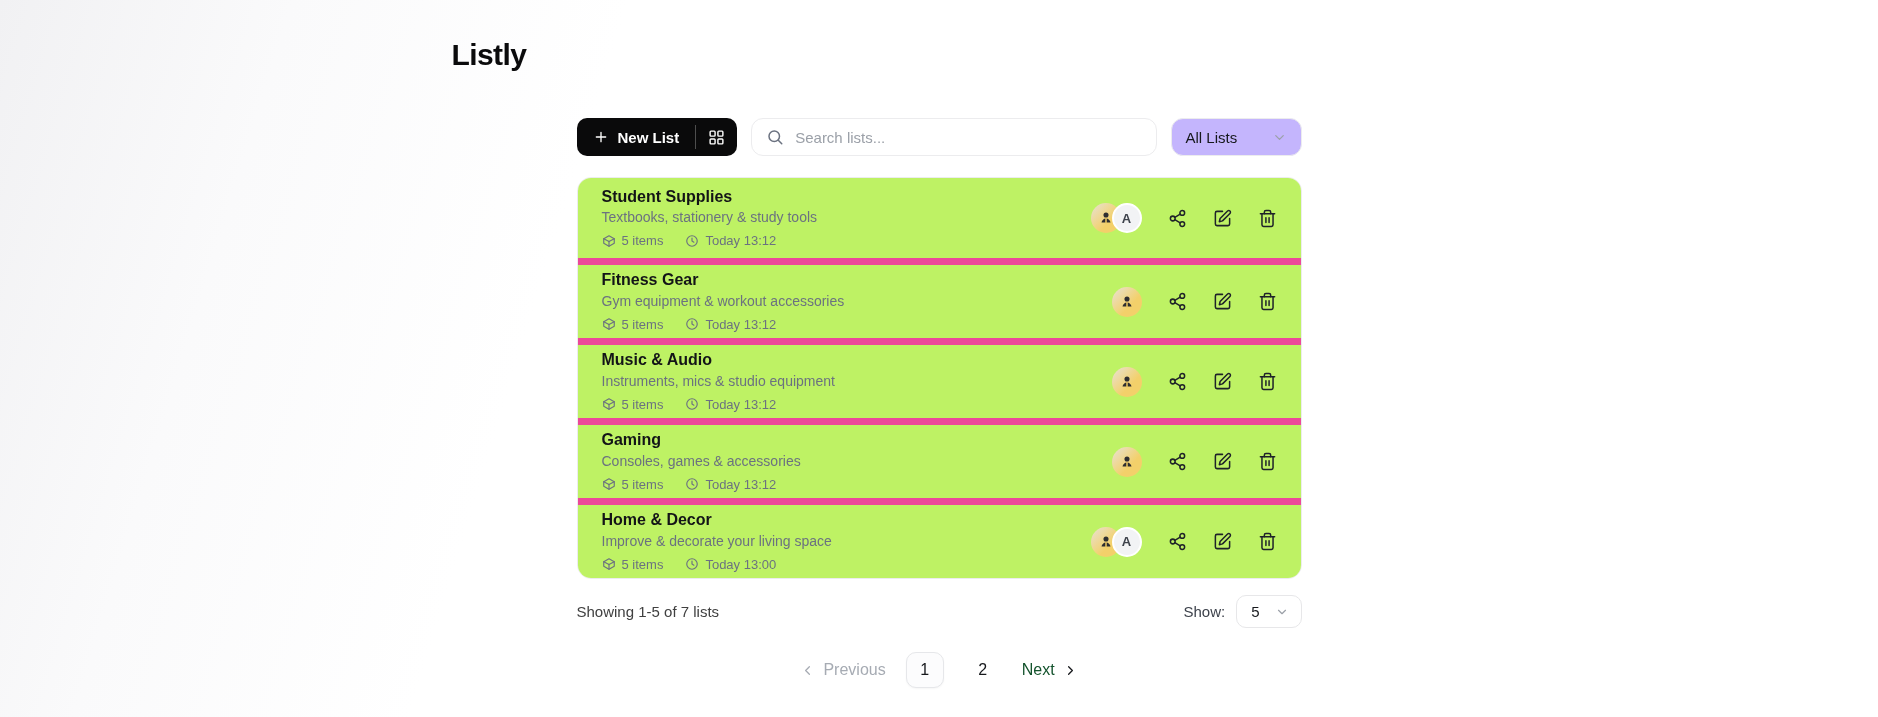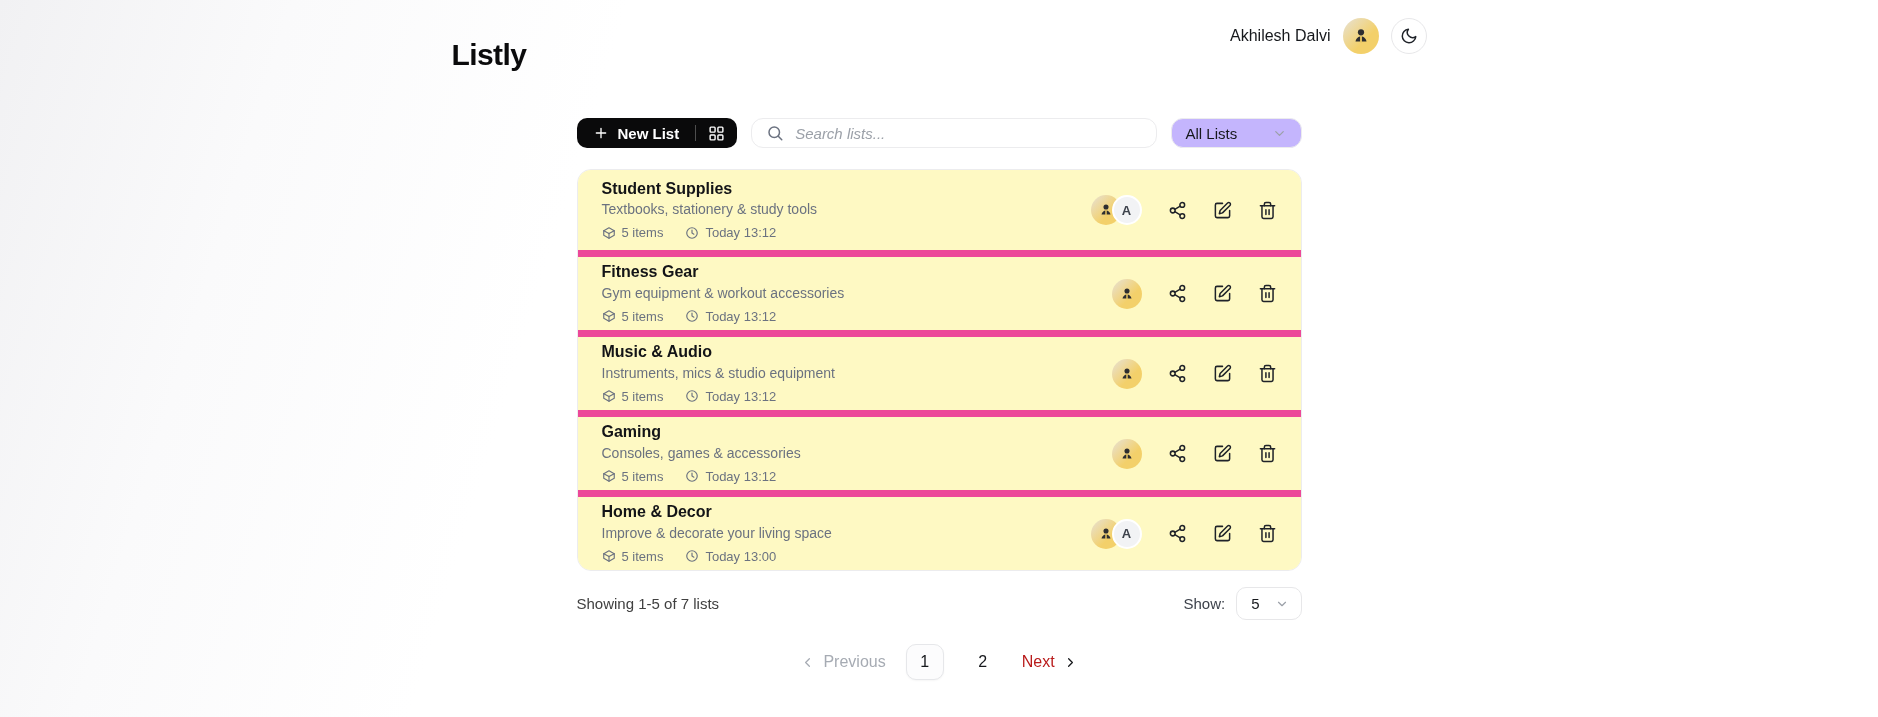--- a/index.html
+++ b/index.html
@@ -27,51 +27,51 @@
   }
   .theme-btn {
     width:36px; height:36px; border-radius:50%; background:#fff;
     border:1px solid #e7e7e9; display:grid; place-items:center; cursor:pointer;
   }
   svg { display:block; }
 
   
   .main { width:725px; margin:58px auto 0; }
 
-  .toolbar { display:flex; gap:14px; height:30px; }
+  .toolbar { display:flex; gap:14px; height:38px; }
   .new-list-btn {
     display:flex; align-items:stretch; background:#0a0a0b; color:#fff;
     border:none; border-radius:10px; cursor:pointer; font-family:inherit; padding:0;
   }
   .btn-main { display:flex; align-items:center; gap:9px; padding:0 16px; font-size:15px; font-weight:600; }
   .btn-divider { width:1px; background:rgba(255,255,255,.28); margin:7px 0; }
   .btn-grid { display:flex; align-items:center; padding:0 12px; }
 
   .search-box {
     flex:1; display:flex; align-items:center; gap:11px; padding:0 14px;
     background:#fff; border:1px solid #ececee; border-radius:12px;
   }
   .search-box input {
-    flex:1; border:none; outline:none; font-size:15px; font-family:inherit; color:#16181c; background:transparent;font-style:italic;
+    flex:1; border:none; outline:none; font-size:15px; font-family:inherit; color:#16181c; background:transparent;
   }
   .search-box input::placeholder { color:#9ba0a8; }
 
   .filter-select {
     width:131px; display:flex; align-items:center; justify-content:space-between;
     padding:0 14px; background:#c4b5fd; border:1px solid #ececee; border-radius:12px;
     font-size:15px; color:#16181c; cursor:pointer;
   }
 
   
   .list-container {
     margin-top:21px; background:#fff; border:1px solid #ececee; border-radius:14px; overflow:hidden;
   }
   .list-row {
     height:80px; padding:0 24px; display:flex; align-items:center; justify-content:space-between;
-    cursor:pointer; background:#fef9c3;
+    cursor:pointer; background:#bef264;
   }
   .list-row + .list-row { border-top:7px solid #ec4899; }
   .row-title { font-size:16px; font-weight:700; color:#131417; line-height:1.15; }
   .row-desc  { font-size:14px; color:#6b7280; margin-top:3px; line-height:1.2; }
   .row-meta  { display:flex; align-items:center; gap:22px; margin-top:7px; font-size:13px; color:#6b7280; }
   .meta-item { display:flex; align-items:center; gap:6px; }
 
   .row-actions { display:flex; align-items:center; gap:26px; }
   .avatar-stack { display:flex; align-items:center; min-width:52px; justify-content:flex-end; }
   .avatar-sm { width:30px; height:30px; }
@@ -85,49 +85,34 @@
   .footer-row { display:flex; align-items:center; justify-content:space-between; margin-top:16px; }
   .showing-text { font-size:15px; color:#404040; }
   .show-group { display:flex; align-items:center; gap:11px; font-size:15px; color:#3d424b; }
   .show-select {
     display:flex; align-items:center; gap:15px; background:#fff; border:1px solid #e7e7e9;
     border-radius:10px; padding:7px 12px 7px 14px; font-size:15px; color:#16181c; cursor:pointer;
   }
 
   .pagination { display:flex; align-items:center; justify-content:center; gap:20px; margin-top:24px; }
   .page-prev { display:flex; align-items:center; gap:8px; font-size:16px; color:#a6abb3; background:none; border:none; cursor:default; font-family:inherit; }
-  .page-next { display:flex; align-items:center; gap:8px; font-size:16px; color:#b91c1c; background:none; border:none; cursor:pointer; font-family:inherit; }
+  .page-next { display:flex; align-items:center; gap:8px; font-size:16px; color:#14532d; background:none; border:none; cursor:pointer; font-family:inherit; }
   .page-num {
     min-width:38px; height:36px; display:grid; place-items:center; font-size:16px; color:#16181c;
     background:none; border:none; cursor:pointer; font-family:inherit; border-radius:10px; padding:0 6px;
   }
   .page-num.active {
     border:1px solid #e6e7ea; background:#fcfcfd; box-shadow:0 1px 2px rgba(0,0,0,.04);
   }
 </style>
 </head>
 <body>
 
 <div class="header-inner">
   <div class="app-title">Listly</div>
-  <div class="user-block">
-    <span class="user-name">Akhilesh Dalvi</span>
-    <span class="avatar">
-      <svg width="22" height="22" viewBox="0 0 24 24">
-        <circle cx="12" cy="8" r="3.4" fill="#2e2e30"></circle>
-        <path d="M12 12.6c-3.1 0-5.6 2.3-6 5.4h12c-.4-3.1-2.9-5.4-6-5.4z" fill="#2e2e30"></path>
-        <path d="M11 12h2v7h-2z" fill="#e9c55f"></path>
-      </svg>
-    </span>
-    <button class="theme-btn">
-      <svg width="18" height="18" viewBox="0 0 24 24" fill="none" stroke="#1f2329" stroke-width="2" stroke-linecap="round" stroke-linejoin="round">
-        <path d="M21 12.79A9 9 0 1 1 11.21 3 7 7 0 0 0 21 12.79z"></path>
-      </svg>
-    </button>
-  </div>
 </div>
 
 <div class="main">
 
   <div class="toolbar">
     <button class="new-list-btn">
       <span class="btn-main">
         <svg width="16" height="16" viewBox="0 0 24 24" fill="none" stroke="#fff" stroke-width="2" stroke-linecap="round">
           <path d="M12 5v14M5 12h14"></path>
         </svg>

